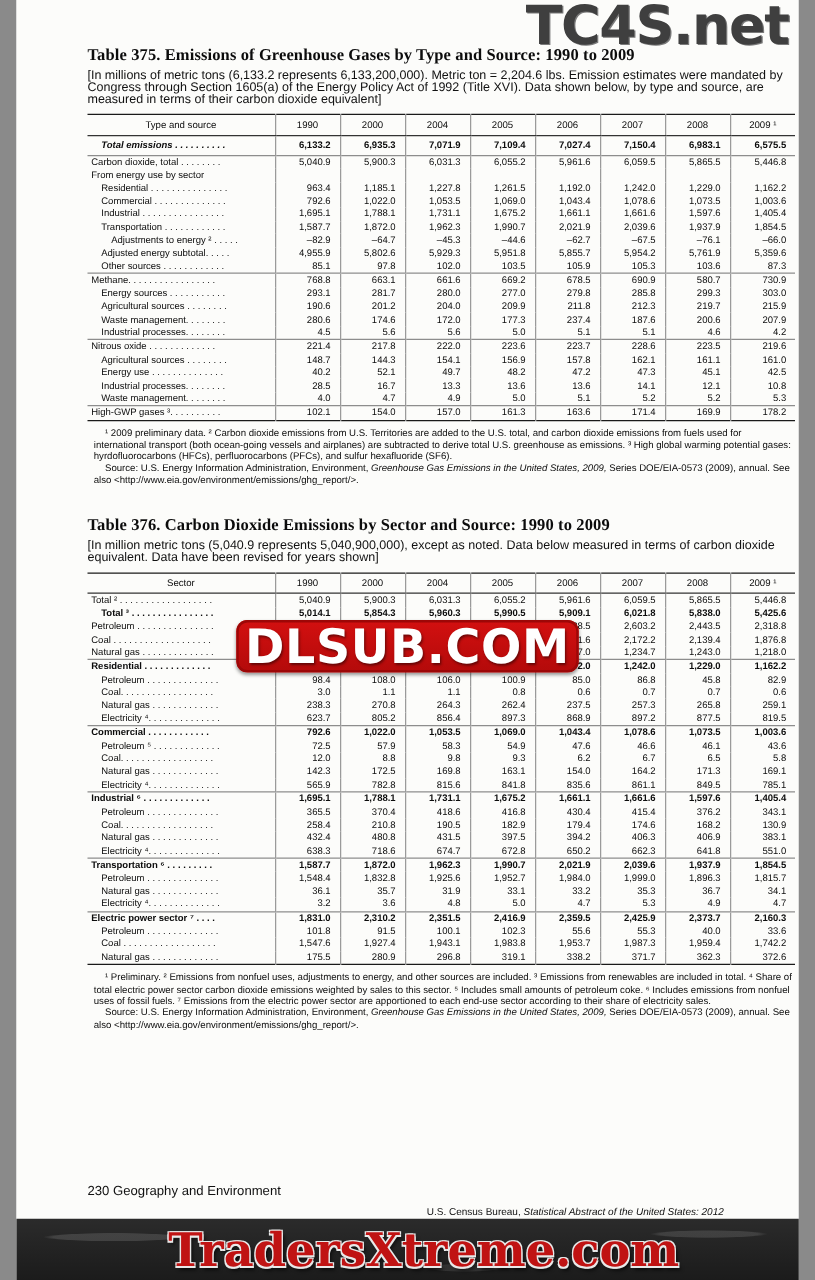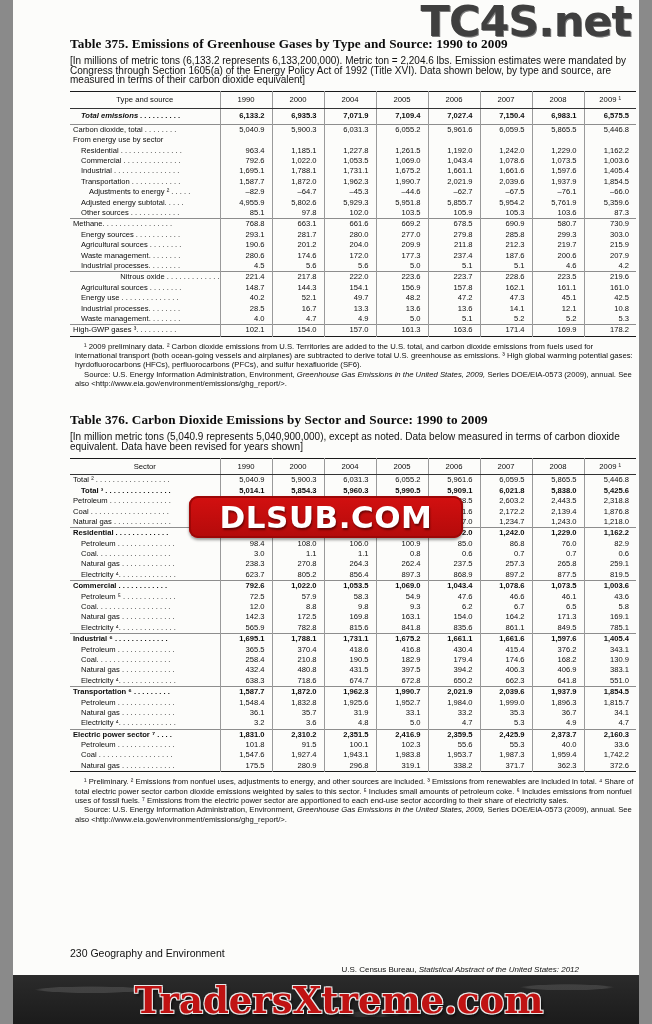--- a/index.html
+++ b/index.html
@@ -25,21 +25,21 @@
 
   
   .wm-top{position:absolute;top:-4px;right:8px;z-index:5;
           font-family:"DejaVu Sans",sans-serif;font-weight:bold;font-size:43px;
           color:#3f3f3f;letter-spacing:-1px;text-shadow:1px 1px 0 #7a7a7a;}
   .wm-banner{position:absolute;left:176px;top:496px;width:274px;height:42px;z-index:5;
              display:flex;align-items:center;justify-content:center;
              background:linear-gradient(#d31010,#b30a0a);border-radius:9px;
              box-shadow:0 2px 3px rgba(0,0,0,.4), inset 0 0 0 2px #9d0707;
              color:#fff;font-family:"DejaVu Sans",sans-serif;font-weight:bold;
-             font-size:31px;letter-spacing:.5px;text-shadow:1px 2px 2px rgba(0,0,0,.45);}
+             font-size:38px;letter-spacing:.5px;text-shadow:1px 2px 2px rgba(0,0,0,.45);}
   .wm-bar{position:absolute;left:0;bottom:0;width:652px;height:49px;z-index:6;
           display:flex;align-items:center;justify-content:center;
           background-image:radial-gradient(ellipse at 12% 30%, rgba(130,130,130,.30) 0 6%, transparent 7%),
                            radial-gradient(ellipse at 55% 80%, rgba(120,120,120,.22) 0 5%, transparent 6%),
                            radial-gradient(ellipse at 85% 25%, rgba(140,140,140,.25) 0 5%, transparent 6%),
                            linear-gradient(#2b2b2b,#1b1b1b);}
   .wm-bar span{font-family:"DejaVu Serif",serif;font-weight:bold;font-size:37px;color:#c01313;
           text-shadow:-1px -1px 0 #e9e9e9,1px -1px 0 #e9e9e9,-1px 1px 0 #e9e9e9,1px 1px 0 #e9e9e9,2px 3px 3px rgba(0,0,0,.65);}
 
   
@@ -243,21 +243,21 @@
               <td class="num">4.5</td>
               <td class="num">5.6</td>
               <td class="num">5.6</td>
               <td class="num">5.0</td>
               <td class="num">5.1</td>
               <td class="num">5.1</td>
               <td class="num">4.6</td>
               <td class="num">4.2</td>
             </tr>
             <tr class="sep">
-              <td class="stub" style="padding-left: 3px; text-align: right;">Nitrous oxide . . . . . . . . . . . . .</td>
+              <td class="stub" style="padding-left: 3px;">Nitrous oxide . . . . . . . . . . . . .</td>
               <td class="num">221.4</td>
               <td class="num">217.8</td>
               <td class="num">222.0</td>
               <td class="num">223.6</td>
               <td class="num">223.7</td>
               <td class="num">228.6</td>
               <td class="num">223.5</td>
               <td class="num">219.6</td>
             </tr>
             <tr>
@@ -419,21 +419,21 @@
               <td class="num">1,162.2</td>
             </tr>
             <tr>
               <td class="stub" style="padding-left: 11px;">Petroleum . . . . . . . . . . . . . .</td>
               <td class="num">98.4</td>
               <td class="num">108.0</td>
               <td class="num">106.0</td>
               <td class="num">100.9</td>
               <td class="num">85.0</td>
               <td class="num">86.8</td>
-              <td class="num">76.0</td>
+              <td class="num">45.8</td>
               <td class="num">82.9</td>
             </tr>
             <tr>
               <td class="stub" style="padding-left: 11px;">Coal. . . . . . . . . . . . . . . . . .</td>
               <td class="num">3.0</td>
               <td class="num">1.1</td>
               <td class="num">1.1</td>
               <td class="num">0.8</td>
               <td class="num">0.6</td>
               <td class="num">0.7</td>

